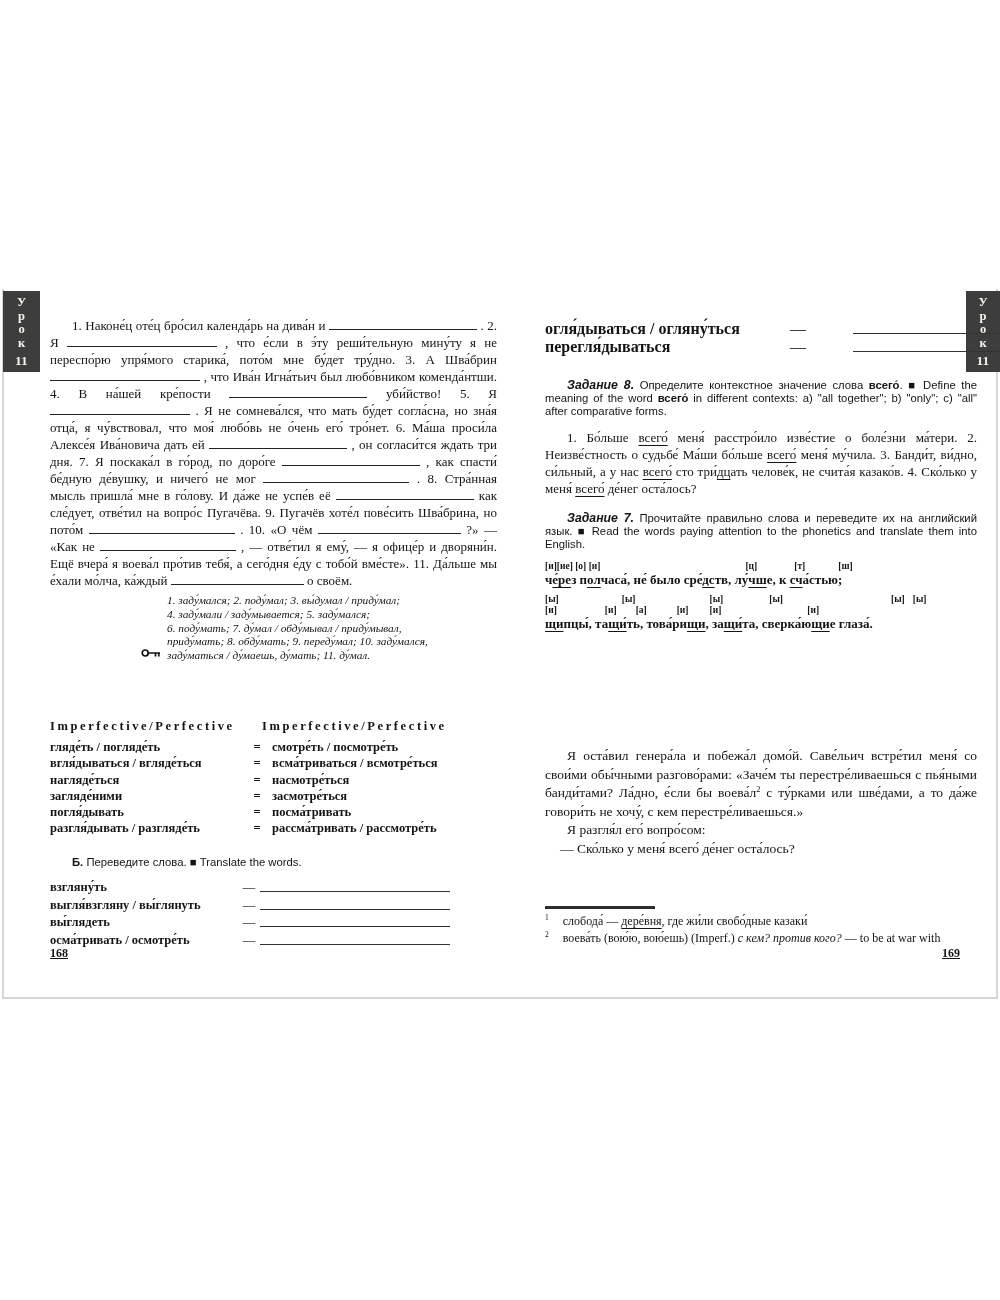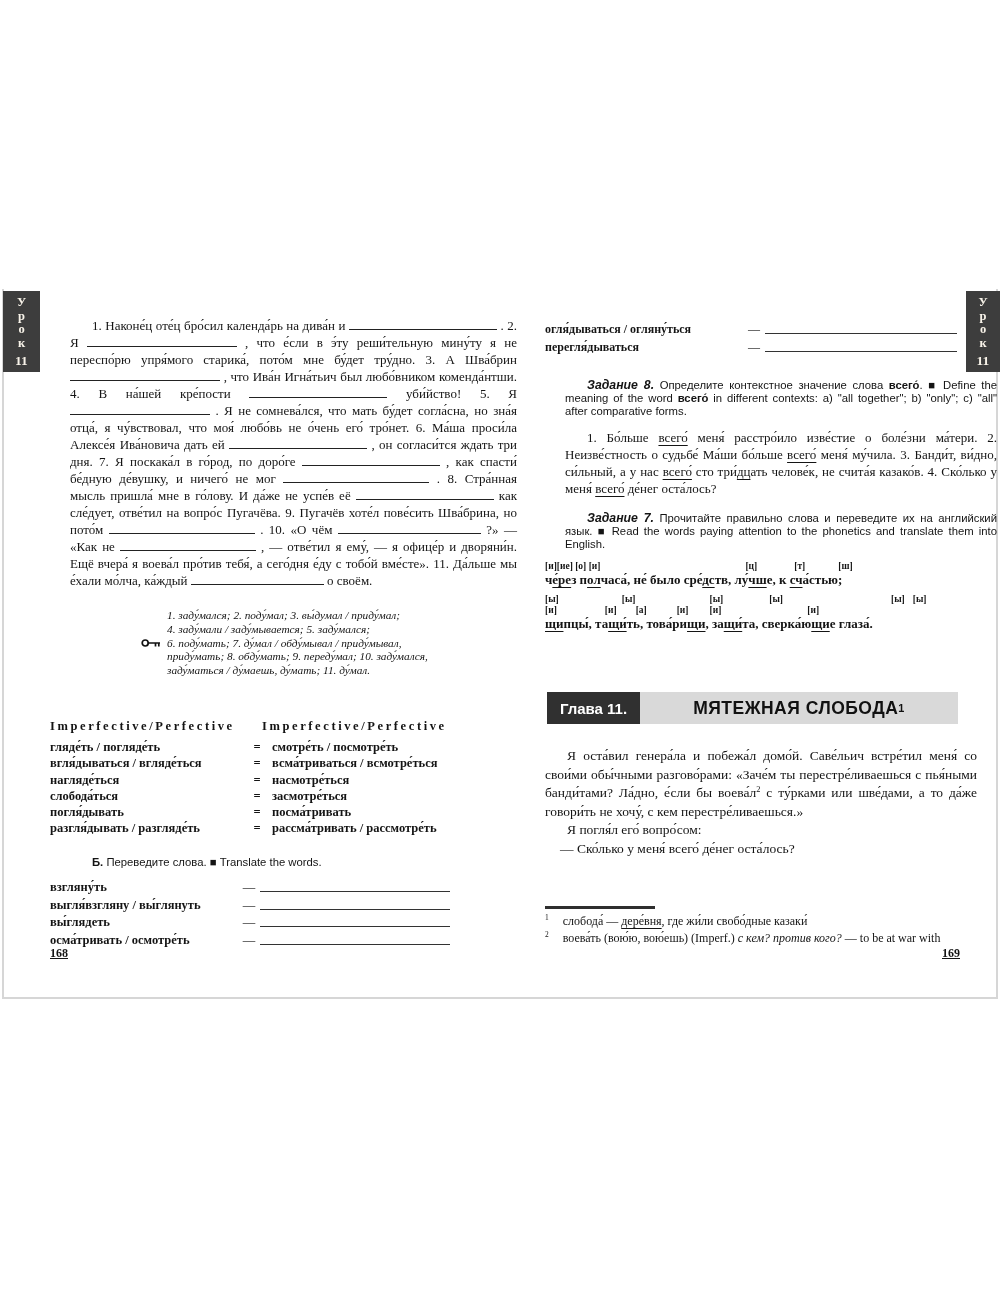--- a/index.html
+++ b/index.html
@@ -13,49 +13,49 @@
   .edge{background:#d6d6d6;}
 
   
   .tab{background:#3d3d3d;color:#f7f2e8;text-align:center;
        font-family:"Liberation Serif","DejaVu Serif",serif;font-weight:bold;}
   .tab .word{display:block;font-size:12.5px;line-height:13.5px;white-space:pre-line;padding-top:5px;}
   .tab .num{display:block;font-size:13.5px;margin-top:3px;}
 
   
   .bodytext{font-size:13px;line-height:17px;text-align:justify;}
-  .indent{text-indent:22px;margin-left:20px;}
+  .indent{text-indent:22px;}
   .blank{display:inline-block;border-bottom:1.4px solid #222;height:1px;vertical-align:baseline;}
   .sp{display:inline-block;height:1px;}
   .u{text-decoration:underline;text-underline-offset:2.5px;text-decoration-thickness:1px;}
   .it{font-style:italic;}
   .bd{font-weight:bold;}
   .bdit{font-weight:bold;font-style:italic;font-size:12.3px;}
   .sup{vertical-align:super;font-size:0.62em;line-height:0;}
 
   
-  .key{display:flex;align-items:center;margin-top:15px;}
+  .key{display:flex;align-items:flex-end;}
   .key-text{font-style:italic;font-size:11.3px;line-height:13.8px;margin-left:6px;}
 
   
   .task{font-size:11.3px;line-height:13px;text-align:justify;}
 
   
   .vhead{display:flex;font-weight:bold;font-size:12.5px;letter-spacing:2.6px;}
   .vhead .h1{width:212px;}
   .vrow{display:grid;grid-template-columns:192px 30px 183px;font-weight:bold;font-size:12.5px;line-height:16.3px;}
   .vrow .l,.vrow .r{}
   .vrow .m{text-align:center;}
 
   
   .trow{display:grid;grid-template-columns:188px 22px 190px;font-size:12.5px;line-height:17.5px;}
   .trow .w{font-weight:bold;}
   .trow .d{text-align:center;}
   .trow .bl{border-bottom:1.5px solid #333;height:12px;}
-  .rrow{display:grid;grid-template-columns:198px 22px 192px;font-size:12px;line-height:18px;}
+  .rrow{display:grid;grid-template-columns:198px 22px 192px;font-size:16px;line-height:18px;gap:44px;}
   .rrow .w{font-weight:bold;}
   .rrow .d{text-align:center;}
   .rrow .bl{border-bottom:1.5px solid #333;height:13px;}
 
   
   .ph-h{font-size:9.5px;line-height:10px;font-weight:bold;white-space:nowrap;margin-bottom:1px;}
   .ph-w{font-size:13px;line-height:16px;font-weight:bold;margin-bottom:6px;white-space:nowrap;}
 
   
   .banner{display:flex;height:32px;}
@@ -125,21 +125,21 @@
       <span class="l">вгля́дываться / вгляде́ться</span>
       <span class="m">=</span>
       <span class="r">всма́триваться / всмотре́ться</span>
     </div>
     <div class="vrow">
       <span class="l">нагляде́ться</span>
       <span class="m">=</span>
       <span class="r">насмотре́ться</span>
     </div>
     <div class="vrow">
-      <span class="l">слобода́ться</span>
+      <span class="l">загляде́ними</span>
       <span class="m">=</span>
       <span class="r">засмотре́ться</span>
     </div>
     <div class="vrow">
       <span class="l">погля́дывать</span>
       <span class="m">=</span>
       <span class="r">посма́тривать</span>
     </div>
     <div class="vrow">
       <span class="l">разгля́дывать / разгляде́ть</span>
@@ -195,28 +195,24 @@
   <div class="abs sans task indent" style="left:545px;top:512px;width:432px;"><span class="bdit">Задание 7.</span><span> Прочитайте правильно слова и переведите их на английский язык. ■ Read the words paying attention to the phonetics and translate them into English.</span></div>
 
   <div class="abs serif" style="left:545px;top:561px;width:432px;">
     <div class="ph-h"><span>[и][ие] [о] [и]</span><span class="sp" style="width: 145px;"></span><span>[ц]</span><span class="sp" style="width: 37px;"></span><span>[т]</span><span class="sp" style="width: 33px;"></span><span>[ш]</span></div>
     <div class="ph-w">ч<span class="u">е́ре</span>з п<span class="u">ол</span>часа́, не́ было сре́<span class="u">дс</span>тв, лу́<span class="u">чш</span>е, к <span class="u">сч</span>а́стью;</div>
     <div class="ph-h"><span>[ы]</span><span class="sp" style="width: 63px;"></span><span>[ы]</span><span class="sp" style="width: 74px;"></span><span>[ы]</span><span class="sp" style="width: 46px;"></span><span>[ы]</span><span class="sp" style="width: 108px;"></span><span>[ы]</span><span class="sp" style="width: 8px;"></span><span>[ы]</span></div>
     <div class="ph-h"><span>[и]</span><span class="sp" style="width: 48px;"></span><span>[и]</span><span class="sp" style="width: 19px;"></span><span>[а]</span><span class="sp" style="width: 30px;"></span><span>[и]</span><span class="sp" style="width: 21px;"></span><span>[и]</span><span class="sp" style="width: 86px;"></span><span>[и]</span></div>
     <div class="ph-w"><span class="u">щи</span>пцы́, та<span class="u">щи́</span>ть, това́ри<span class="u">щи</span>, за<span class="u">щи́</span>та, сверка́ю<span class="u">щи</span>е глаза́.</div>
   </div>
 
-  <div class="abs sans banner" style="left:547px;top:692px;width:411px;">
-    <div class="lab">Глава 11.</div>
-    <div class="ttl">МЯТЕЖНАЯ СЛОБОДА<span class="sup">1</span></div>
-  </div>
 
   <div class="abs serif story" style="left:545px;top:747px;width:432px;">
     <p class="indent">Я оста́вил генера́ла и побежа́л домо́й. Саве́льич встре́тил меня́ со свои́ми обы́чными разгово́рами: «Заче́м ты перестре́ливаешься с пья́ными банди́тами? Ла́дно, е́сли бы воева́л<span class="sup">2</span> с ту́рками или шве́дами, а то да́же говори́ть не хочу́, с кем перестре́ливаешься.»</p>
-    <p class="indent">Я погля́л его́ вопро́сом:</p>
+    <p class="indent">Я разгля́л его́ вопро́сом:</p>
     <p style="text-indent:15px;">— Ско́лько у меня́ всего́ де́нег оста́лось?</p>
   </div>
 
   <div class="abs" style="left:545px;top:906px;width:110px;height:3px;background:#2e2e2e;"></div>
 
   <div class="abs serif" style="left:545px;top:913px;width:432px;">
     <div class="fn"><span class="sup">1</span><span class="sp" style="width: 14px;"></span><span>слобода́ — </span><span class="u">дере́вня</span><span>, где жи́ли свобо́дные казаки́</span></div>
     <div class="fn"><span class="sup">2</span><span class="sp" style="width: 14px;"></span><span>воева́ть (вою́ю, вою́ешь) (Imperf.) </span><span class="it">с кем? против кого?</span><span> — to be at war with</span></div>
   </div>
 

